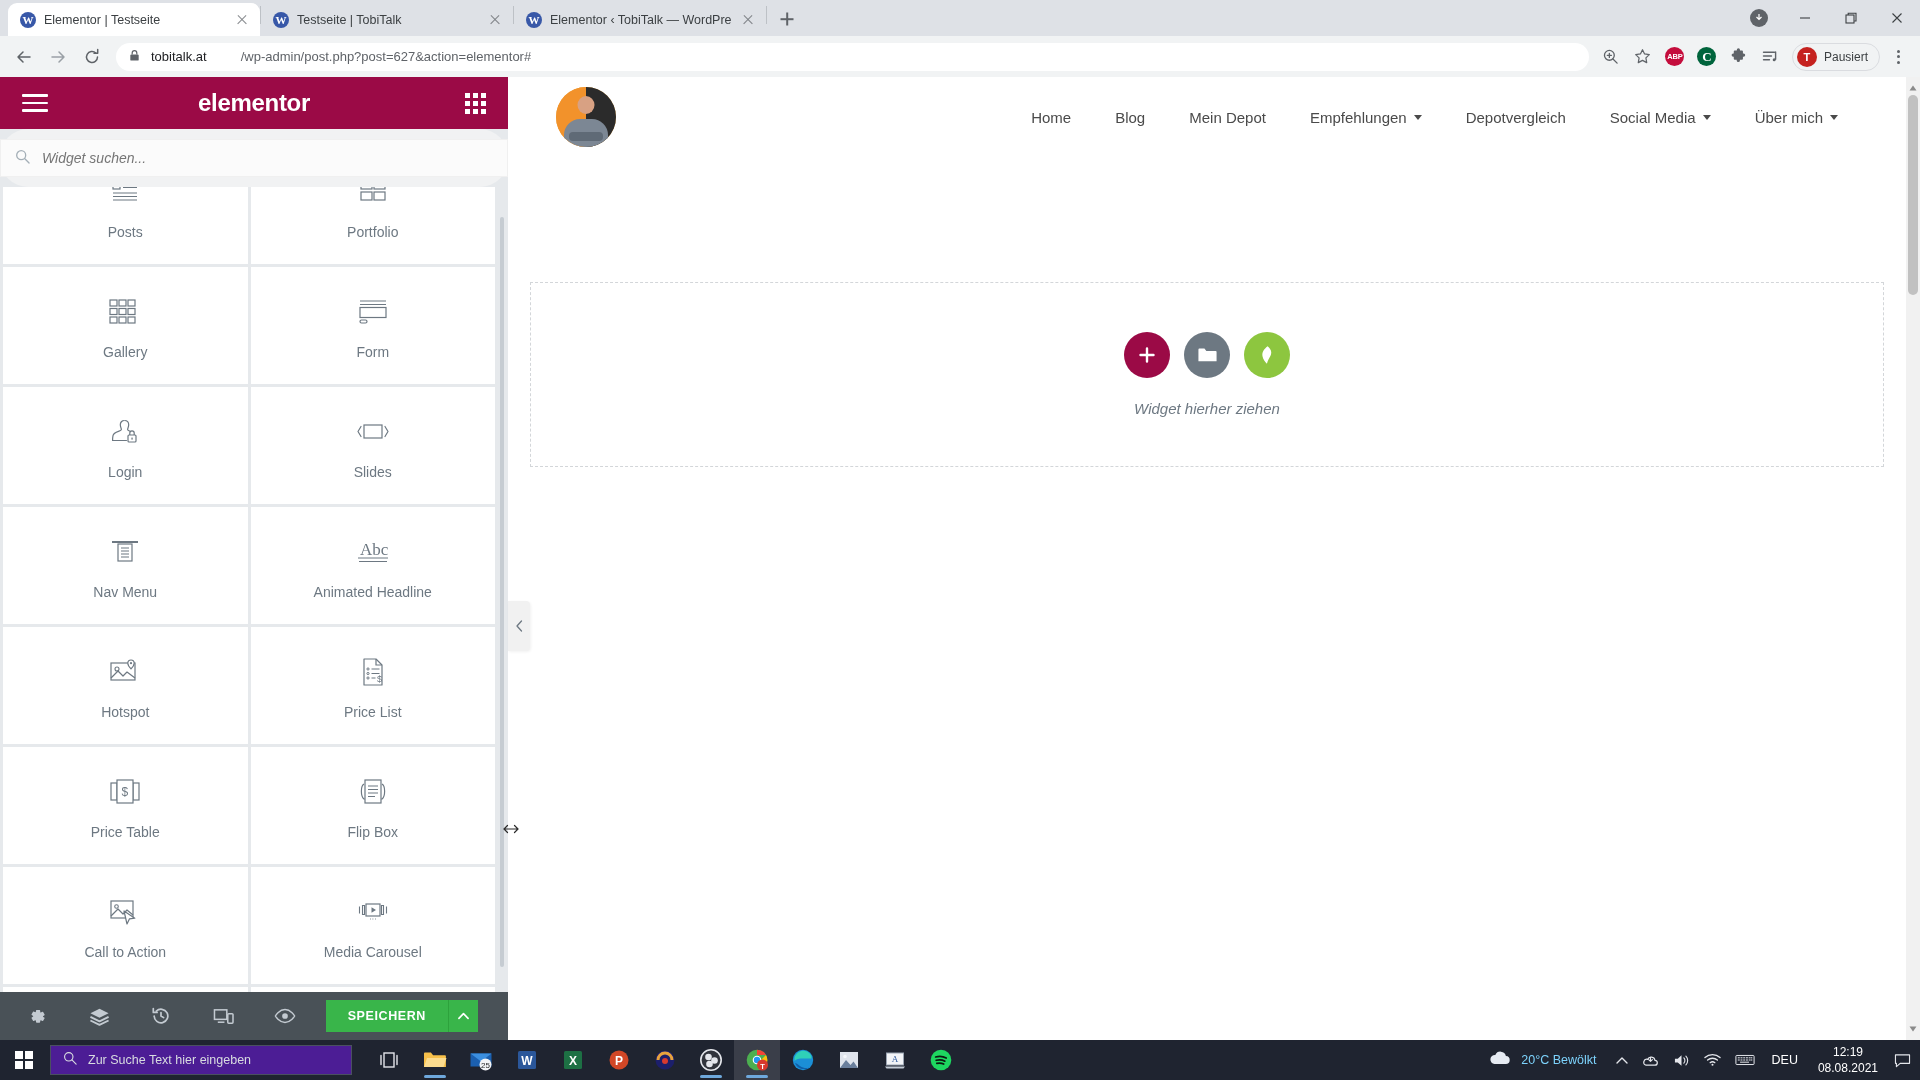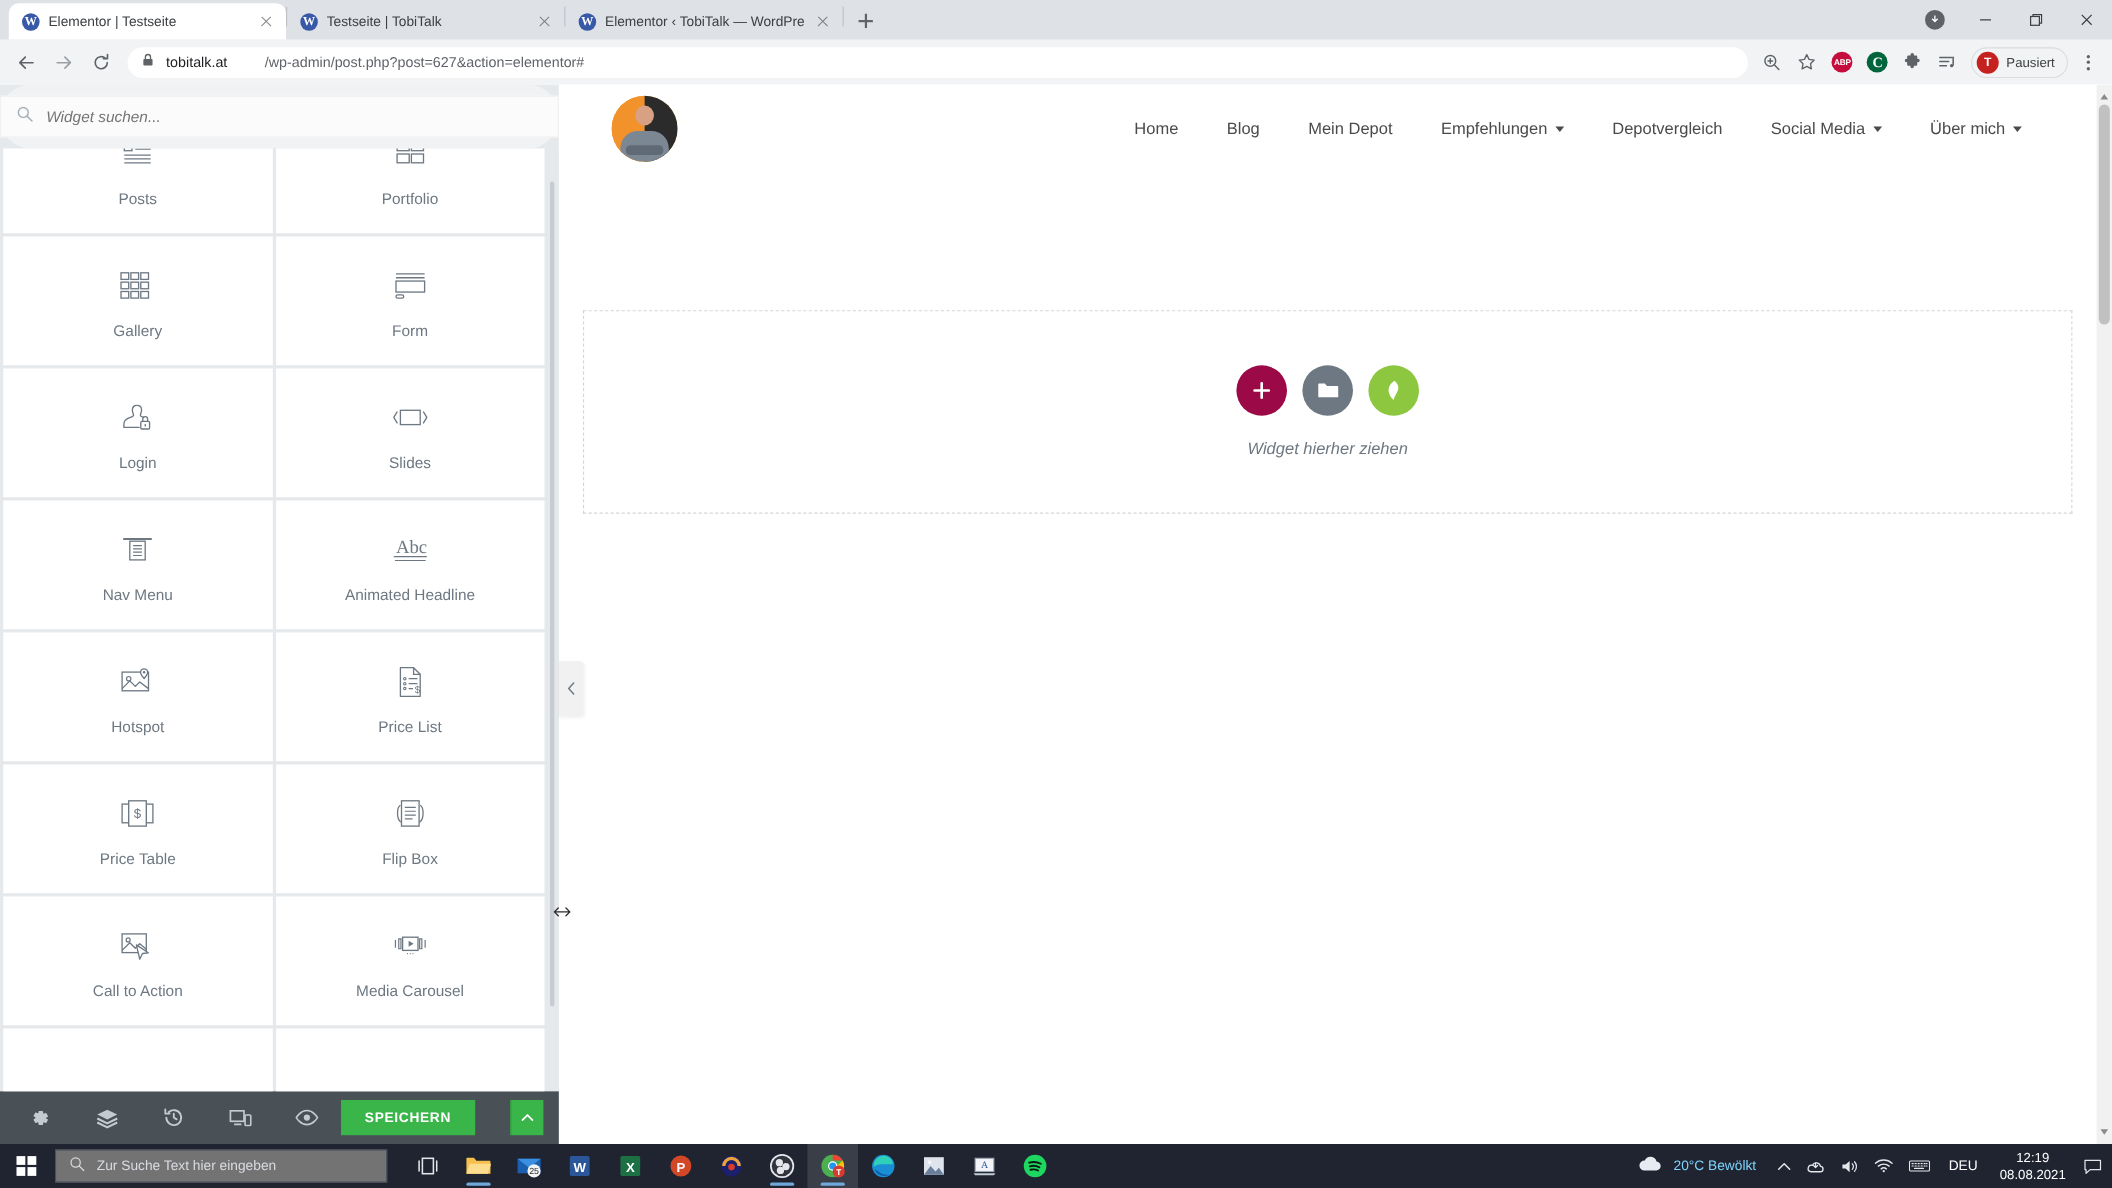--- a/index.html
+++ b/index.html
@@ -141,21 +141,21 @@
   .panel-scroll {
     position:absolute; right:4px; top:30px; width:4px; height:750px;
     background:#c6ccd2; border-radius:2px;
   }
 
   .panel-footer {
     height:48px; background:#495157; display:flex; align-items:center; gap:0; flex:none;
     padding:0 6px;
   }
   .pf-btn { width:62px; height:48px; display:flex; align-items:center; justify-content:center; }
-  .save-group { margin-left:auto; display:flex; height:32px; margin-right:8px;gap:32px; }
+  .save-group { margin-left:auto; display:flex; height:32px; margin-right:24px; }
   .save-btn {
     background:#39b54a; color:#fff; font-size:12.5px; font-weight:bold; letter-spacing:.6px;
     padding:0 22px; display:flex; align-items:center; border:0; cursor:pointer;
     font-family:"Liberation Sans", sans-serif;
   }
   .save-caret {
     background:#39b54a; width:30px; display:flex;align-items:center;justify-content:center;
     border-left:1px solid #2da23c; cursor:pointer;
   }
 
@@ -218,21 +218,21 @@
 
   
   .taskbar {
     height:40px; background:#1f2430; display:flex; align-items:center; flex:none;
     position:relative;
   }
   .start { width:48px;height:40px; display:flex;align-items:center;justify-content:center; }
   .winlogo { display:grid; grid-template-columns:8px 8px; grid-template-rows:8px 8px; gap:2.5px; }
   .winlogo i { background:#fff; display:block; }
   .tb-search {
-    width:302px; height:30px; background:#737373; border:1px solid #4a5060;
+    width:302px; height:30px; background:#4c1d95; border:1px solid #4a5060;
     display:flex; align-items:center; gap:11px; padding:0 12px; margin-left:2px;
   }
   .tb-search .ph { font-size:12.5px; color:#d8dbe0; white-space:nowrap; }
   .tb-icons { display:flex; align-items:center; gap:0; margin-left:14px;text-decoration:underline; }
   .tbi { width:46px;height:40px; display:flex;align-items:center;justify-content:center; position:relative; }
   .tbi.running::after {
     content:""; position:absolute; bottom:2px; left:50%; transform:translateX(-50%);
     width:22px;height:3px;border-radius:2px;background:#6ea8dc;
   }
   .tbi.active { background:rgba(255,255,255,.12); }
@@ -371,20 +371,39 @@
           <i></i>
           <i></i>
         </div>
     </div>
   </div>
 
   <div class="content">
 
     <div class="panel">
 
+      <div class="panel-header">
+        <div class="burger">
+            <i></i>
+            <i></i>
+            <i></i>
+          </div>
+        <div class="el-logo">elementor</div>
+        <div class="grid-icon">
+            <i></i>
+            <i></i>
+            <i></i>
+            <i></i>
+            <i></i>
+            <i></i>
+            <i></i>
+            <i></i>
+            <i></i>
+          </div>
+      </div>
 
       <div class="panel-search">
         <div class="search-box">
           <span>
             <svg width="15" height="15" viewBox="0 0 16 16">
                 <circle cx="6.6" cy="6.6" r="4.8" stroke="#a4afb7" stroke-width="1.4" fill="none"></circle>
                 <path d="M10.2 10.2L15 15" stroke="#a4afb7" stroke-width="1.4" stroke-linecap="round"></path>
               </svg>
           </span>
           <input type="text" placeholder="Widget suchen..." style="">

